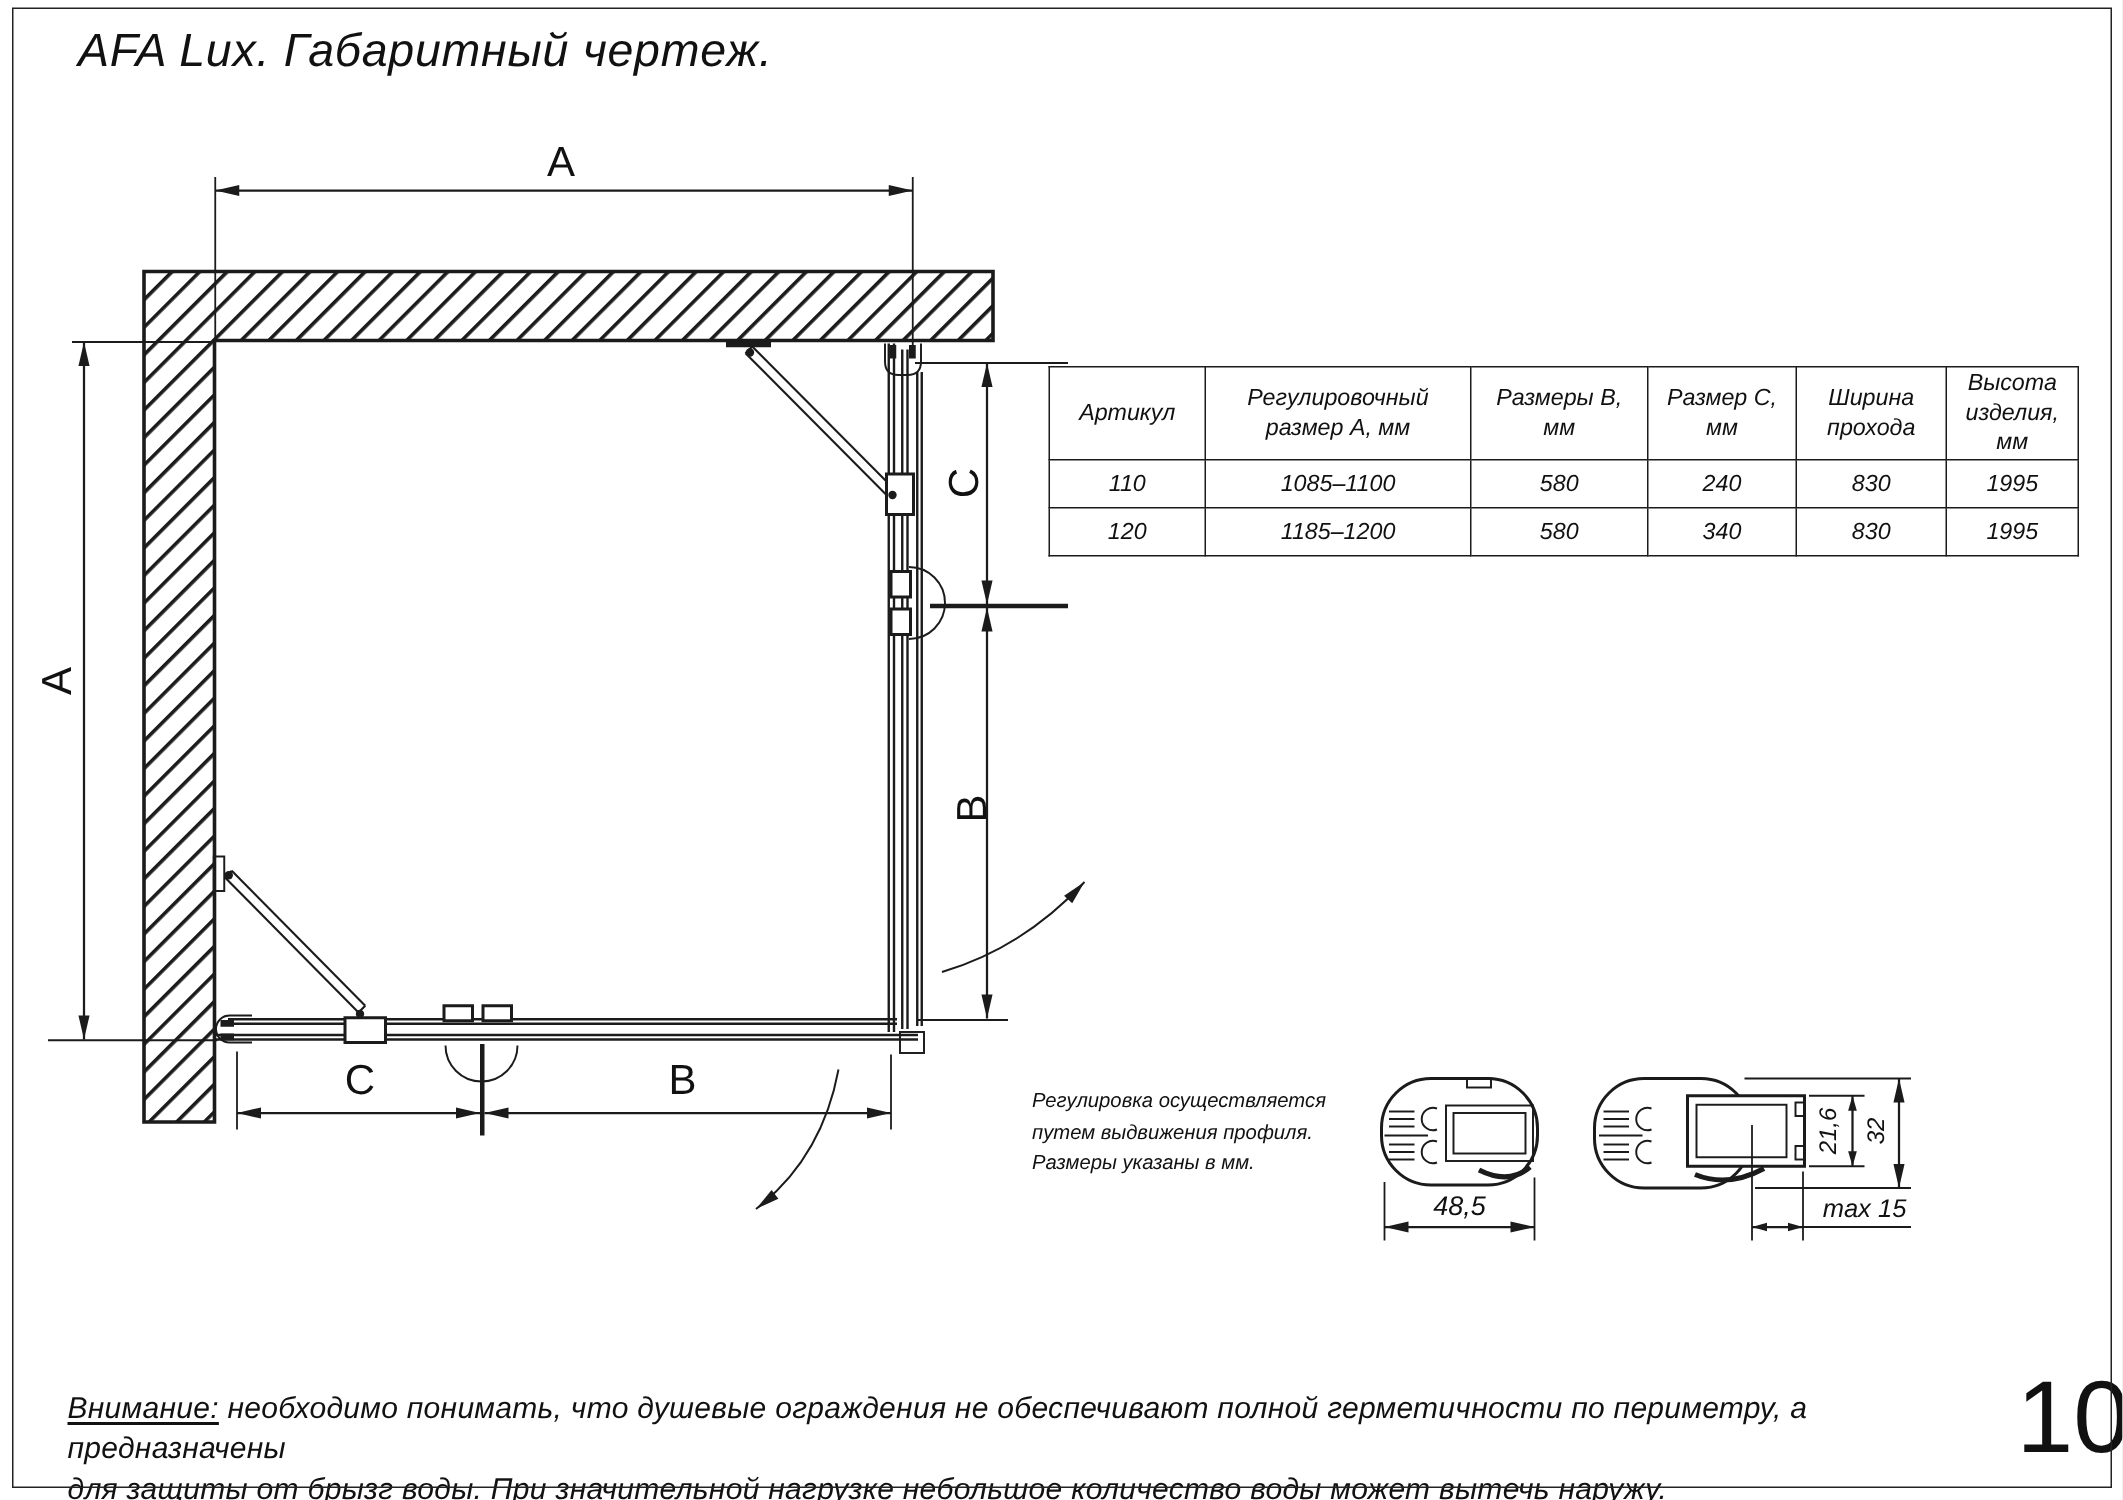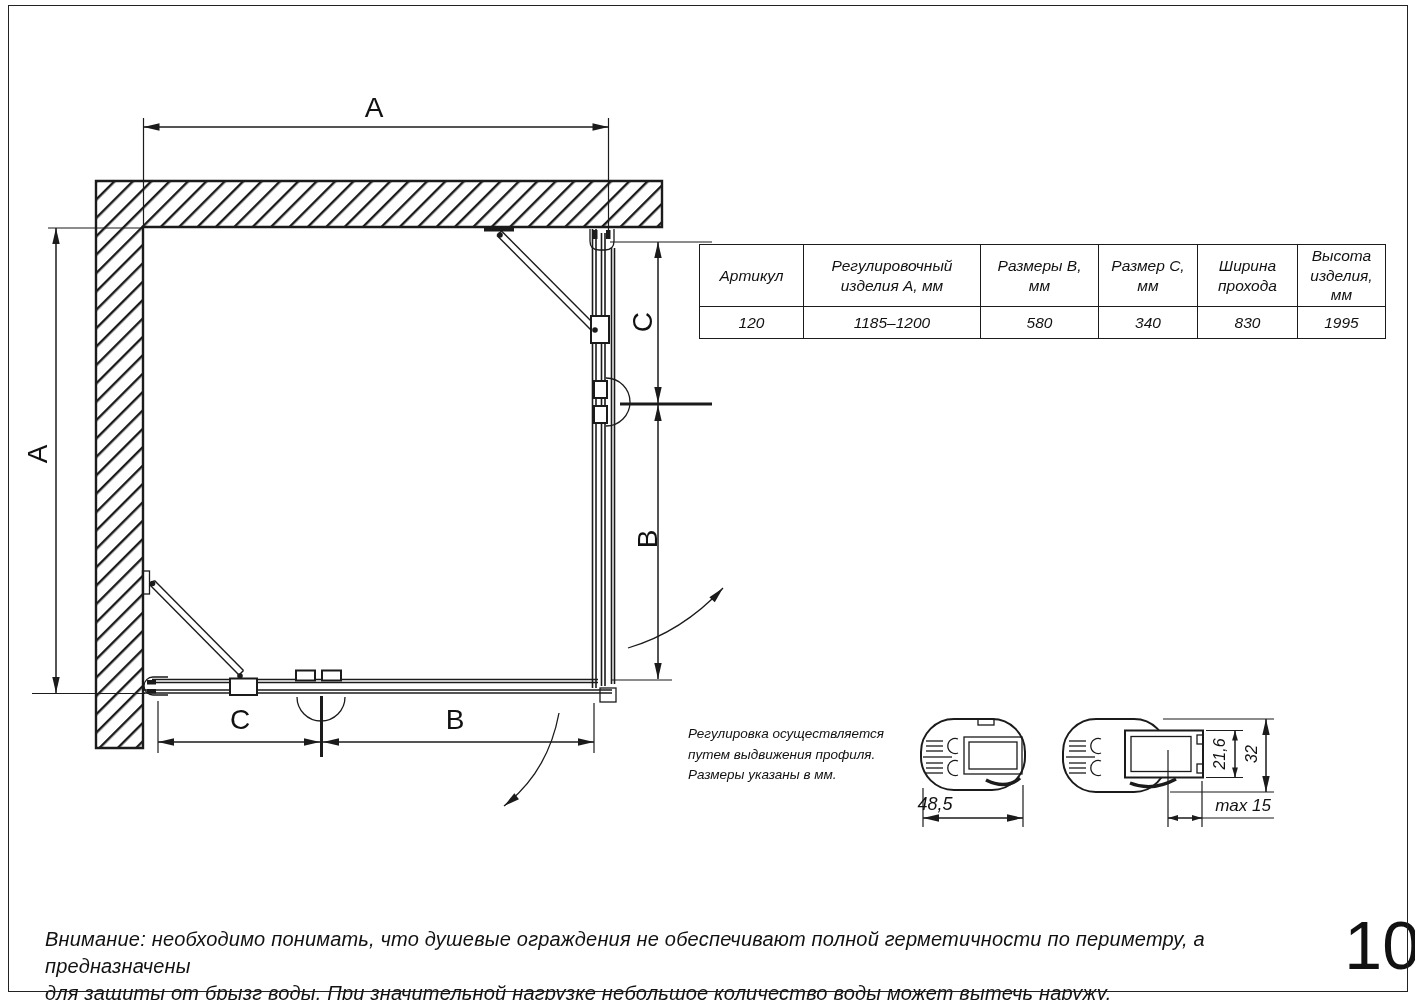--- a/index.html
+++ b/index.html
@@ -19,21 +19,21 @@
   .rot{transform:rotate(-90deg);}
   .smdim{font-size:16px;font-style:italic;text-align:center;}
   .note{
     left:688px;top:724px;width:200px;font-size:13.5px;
     font-style:italic;line-height:1.52;white-space:pre-line;
   }
   .warning{
     left:45px;top:926px;width:1220px;font-size:20px;font-style:italic;
     line-height:1.36;white-space:pre-line;letter-spacing:0.2px;
   }
-  .warning .wlabel{text-underline-offset:3px;margin-top:47px;}
+  .warning .wlabel{text-decoration:underline;text-underline-offset:3px;margin-top:47px;}
   .pagenum{
     left:1328px;top:910px;width:92px;font-size:68px;line-height:1.05;text-align:right;
   }
   
   table.spec{
     position:absolute;left:699px;top:244px;border-collapse:collapse;
     table-layout:fixed;font-style:italic;
   }
   table.spec th,table.spec td{
     border:1.8px solid #1b1b1b;text-align:center;vertical-align:middle;
@@ -244,20 +244,21 @@
     </g>
 
     <g>
       <line class="ext" x1="1168" y1="750" x2="1168" y2="827"></line>
       <line class="ext" x1="1202" y1="781" x2="1202" y2="827"></line>
       <line class="dim" x1="1168" y1="818" x2="1202" y2="818" marker-start="url(#ar2)" marker-end="url(#ar2)"></line>
       <line class="ext" x1="1202" y1="818" x2="1274" y2="818"></line>
     </g>
   </svg>
 
+  <div class="lbl title">AFA Lux. Габаритный чертеж.</div>
 
   <div class="lbl dimlbl" style="left:346px;top:92px;">A</div>
   <div class="lbl dimlbl rot" style="left:10px;top:438px;">A</div>
   <div class="lbl dimlbl rot" style="left:615px;top:306px;">C</div>
   <div class="lbl dimlbl rot" style="left:620px;top:523px;">B</div>
   <div class="lbl dimlbl" style="left:212px;top:704px;">C</div>
   <div class="lbl dimlbl" style="left:427px;top:704px;">B</div>
 
   <table class="spec">
     <colgroup>
@@ -265,47 +266,55 @@
         <col style="width:177px">
         <col style="width:118px">
       <col style="width:99px">
         <col style="width:100px">
         <col style="width:88px">
     </colgroup>
     <tbody>
         <tr>
       <th>Артикул</th>
       <th>Регулировочный
-изделия А, мм</th>
+размер А, мм</th>
       <th>Размеры В,
 мм</th>
       <th>Размер С,
 мм</th>
       <th>Ширина
 прохода</th>
       <th>Высота
 изделия,
 мм</th>
     </tr>
     <tr>
+      <td>110</td>
+      <td>1085–1100</td>
+      <td>580</td>
+      <td>240</td>
+      <td>830</td>
+      <td>1995</td>
+    </tr>
+    <tr>
       <td>120</td>
       <td>1185–1200</td>
       <td>580</td>
       <td>340</td>
       <td>830</td>
       <td>1995</td>
     </tr>
   </tbody>
     </table>
 
   <div class="lbl note">Регулировка осуществляется
 путем выдвижения профиля.
 Размеры указаны в мм.</div>
 
-  <div class="lbl smdim" style="left:895px;top:794px;width:80px;font-size:18px;">48,5</div>
+  <div class="lbl smdim" style="left:933px;top:794px;width:80px;font-size:18px;">48,5</div>
   <div class="lbl smdim rot" style="left:1190px;top:745px;width:60px;">21,6</div>
   <div class="lbl smdim rot" style="left:1222px;top:745px;width:60px;">32</div>
   <div class="lbl smdim" style="left:1208px;top:796px;width:70px;font-size:17px;">max 15</div>
 
   <div class="lbl warning"><span class="wlabel">Внимание:</span><span> необходимо понимать, что душевые ограждения не обеспечивают полной герметичности по периметру, а предназначены
 для защиты от брызг воды. При значительной нагрузке небольшое количество воды может вытечь наружу.</span></div>
 
   <div class="lbl pagenum">10</div>
 
   <div class="frame"></div>

